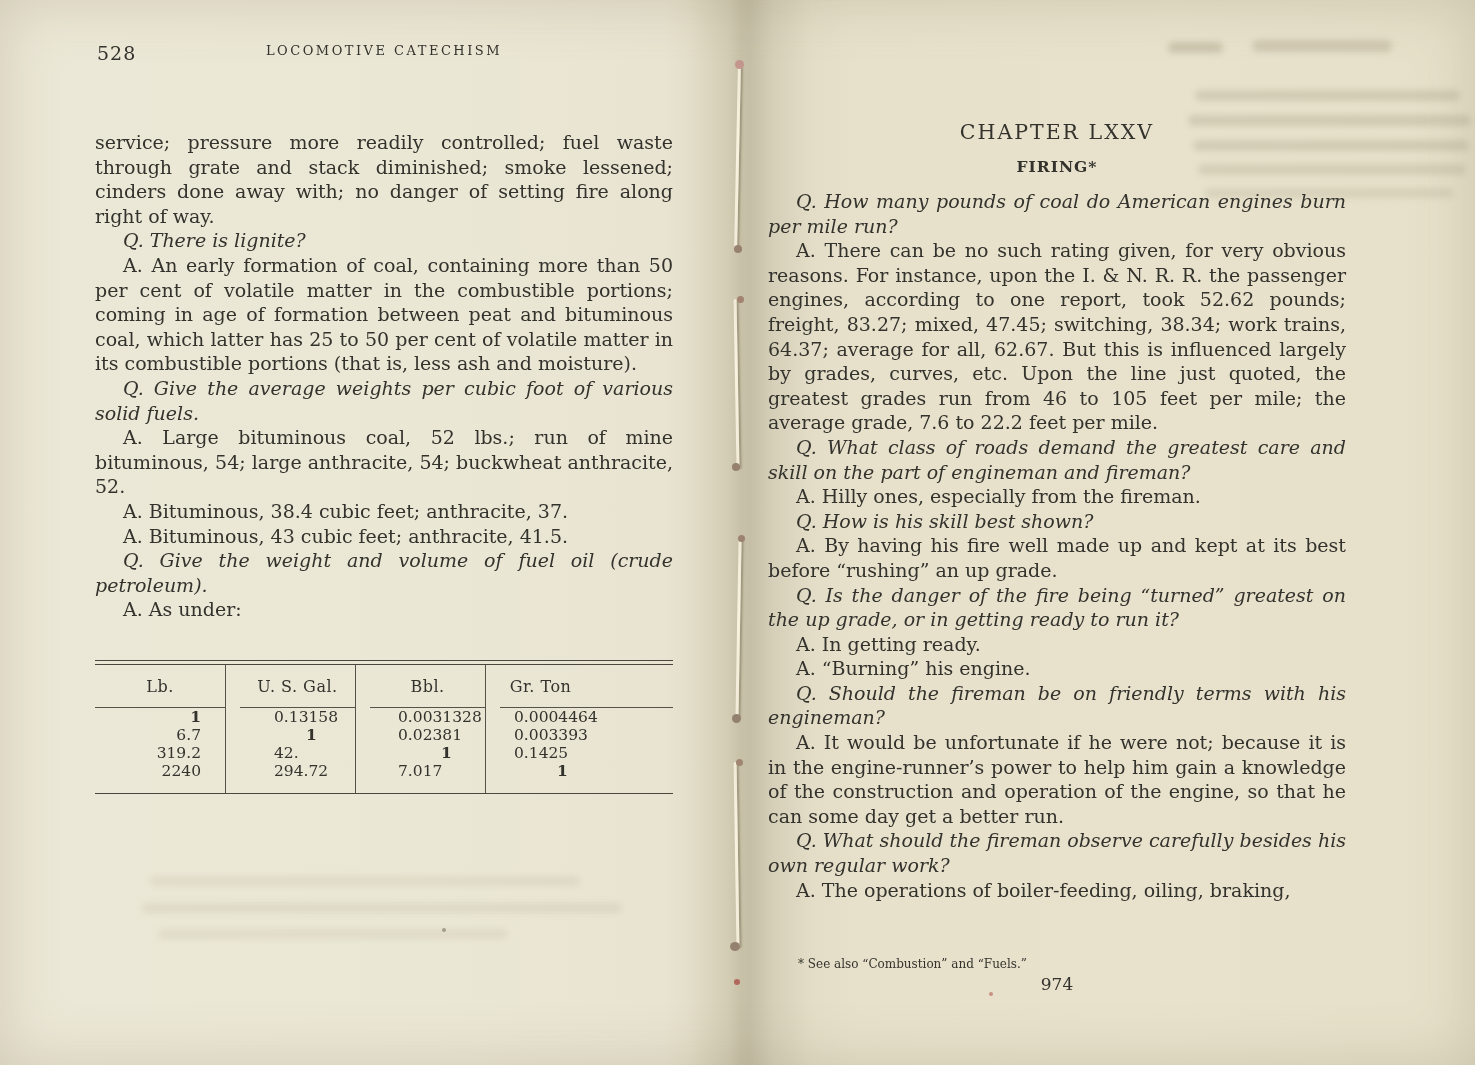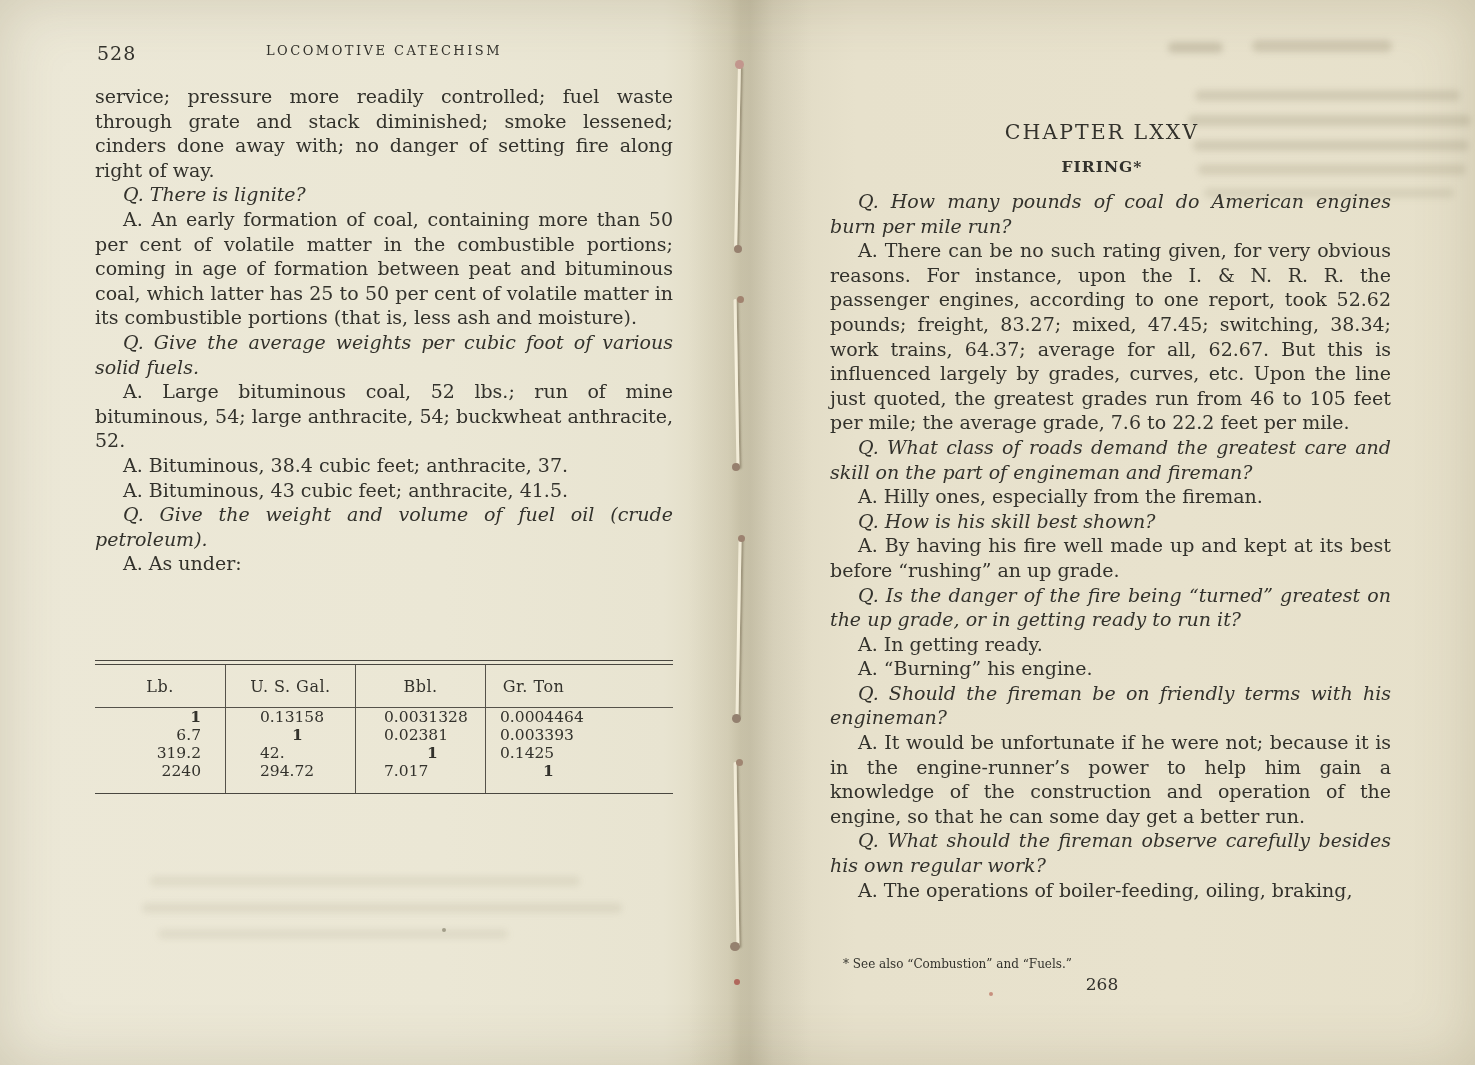--- a/index.html
+++ b/index.html
@@ -20,44 +20,44 @@
   
   .thread{position:absolute;width:3px;border-radius:3px;
     background:linear-gradient(#f0ead6,#f8f2df 40%,#f1ebd7);
     box-shadow:2px 1px 2px rgba(85,72,48,0.38);}
   .hole{position:absolute;border-radius:50%;}
   
   .gline{position:absolute;border-radius:6px;filter:blur(3px);}
   
   .page{position:absolute;top:42px;width:578px;display:flex;flex-direction:column;justify-content:center;}
   .page-left{left:95px;height:752px;}
-  .page-right{left:813px;height:952px;}
+  .page-right{left:768px;height:952px;}
   .page-head{position:relative;height:26px;flex:0 0 auto;}
   .pg-no-left{position:absolute;left:2px;top:0;font-size:19px;letter-spacing:1px;}
   .run-head{position:absolute;left:0;right:0;top:1px;text-align:center;
     font-size:13px;letter-spacing:2.5px;}
   .paras{margin-top:16px;}
   .para{margin:0;text-align:justify;font-size:19px;line-height:24.6px;}
   .para.q{font-style:italic;text-indent:28px;}
   .para.a{text-indent:28px;}
-  .para.plain{text-indent:0;}
+  .para.plain{text-indent:0;margin-top:46px;}
   
   .chapter{margin:78px 0 0 0;text-align:center;font-size:20.5px;font-weight:normal;
     letter-spacing:2px;}
   .section{margin:13px 0 0 0;text-align:center;font-size:15.5px;font-weight:bold;
     letter-spacing:1px;}
-  .page-right .paras{margin-top:13px;margin-left:17px;}
+  .page-right .paras{margin-top:13px;}
   .footnote{margin-top:auto;padding-left:30px;font-size:12px;}
   .pgnum{text-align:center;font-size:17px;margin-top:3px;}
   
   .fuel-table{margin-top:auto;flex:0 0 auto;}
   .t-top{height:3px;border-top:1.6px solid #494740;border-bottom:1px solid #494740;}
   .t-grid{display:grid;grid-template-columns:130px 130px 130px 1fr;}
   .t-col{padding-bottom:13px;}
-  .t-col + .t-col{border-left:1px solid #55524a;}
+  .t-col + .t-col{border-left:1px solid #55524a;padding-left:14px;}
   .t-head{height:42px;line-height:44px;text-align:center;font-size:16px;
     border-bottom:1px solid #55524a;letter-spacing:0.5px;}
   .t-cell{height:18px;line-height:18.5px;font-size:15.5px;}
   .t-cell:first-of-type{margin-top:8px;}
   .c0 .t-cell{text-align:right;padding-right:24px;}
   .c1 .t-cell{padding-left:34px;}
   .c2 .t-cell{padding-left:28px;}
   .c3 .t-cell{padding-left:14px;}
   .c3 .t-head{padding-right:92px;}
   .t-cell.bb{font-weight:bold;}
@@ -165,14 +165,14 @@
       <p class="para a">A. By having his fire well made up and kept at its best before “rushing” an up grade.</p>
       <p class="para q">Q. Is the danger of the fire being “turned” greatest on the up grade, or in getting ready to run it?</p>
       <p class="para a">A. In getting ready.</p>
       <p class="para a">A. “Burning” his engine.</p>
       <p class="para q">Q. Should the fireman be on friendly terms with his engineman?</p>
       <p class="para a">A. It would be unfortunate if he were not; because it is in the engine-runner’s power to help him gain a knowledge of the construction and operation of the engine, so that he can some day get a better run.</p>
       <p class="para q">Q. What should the fireman observe carefully besides his own regular work?</p>
       <p class="para a">A. The operations of boiler-feeding, oiling, braking,</p>
     </div>
   <div class="footnote">* See also “Combustion” and “Fuels.”</div>
-  <div class="pgnum">268</div>
+  <div class="pgnum">974</div>
 </div>
 
 </body></html>

